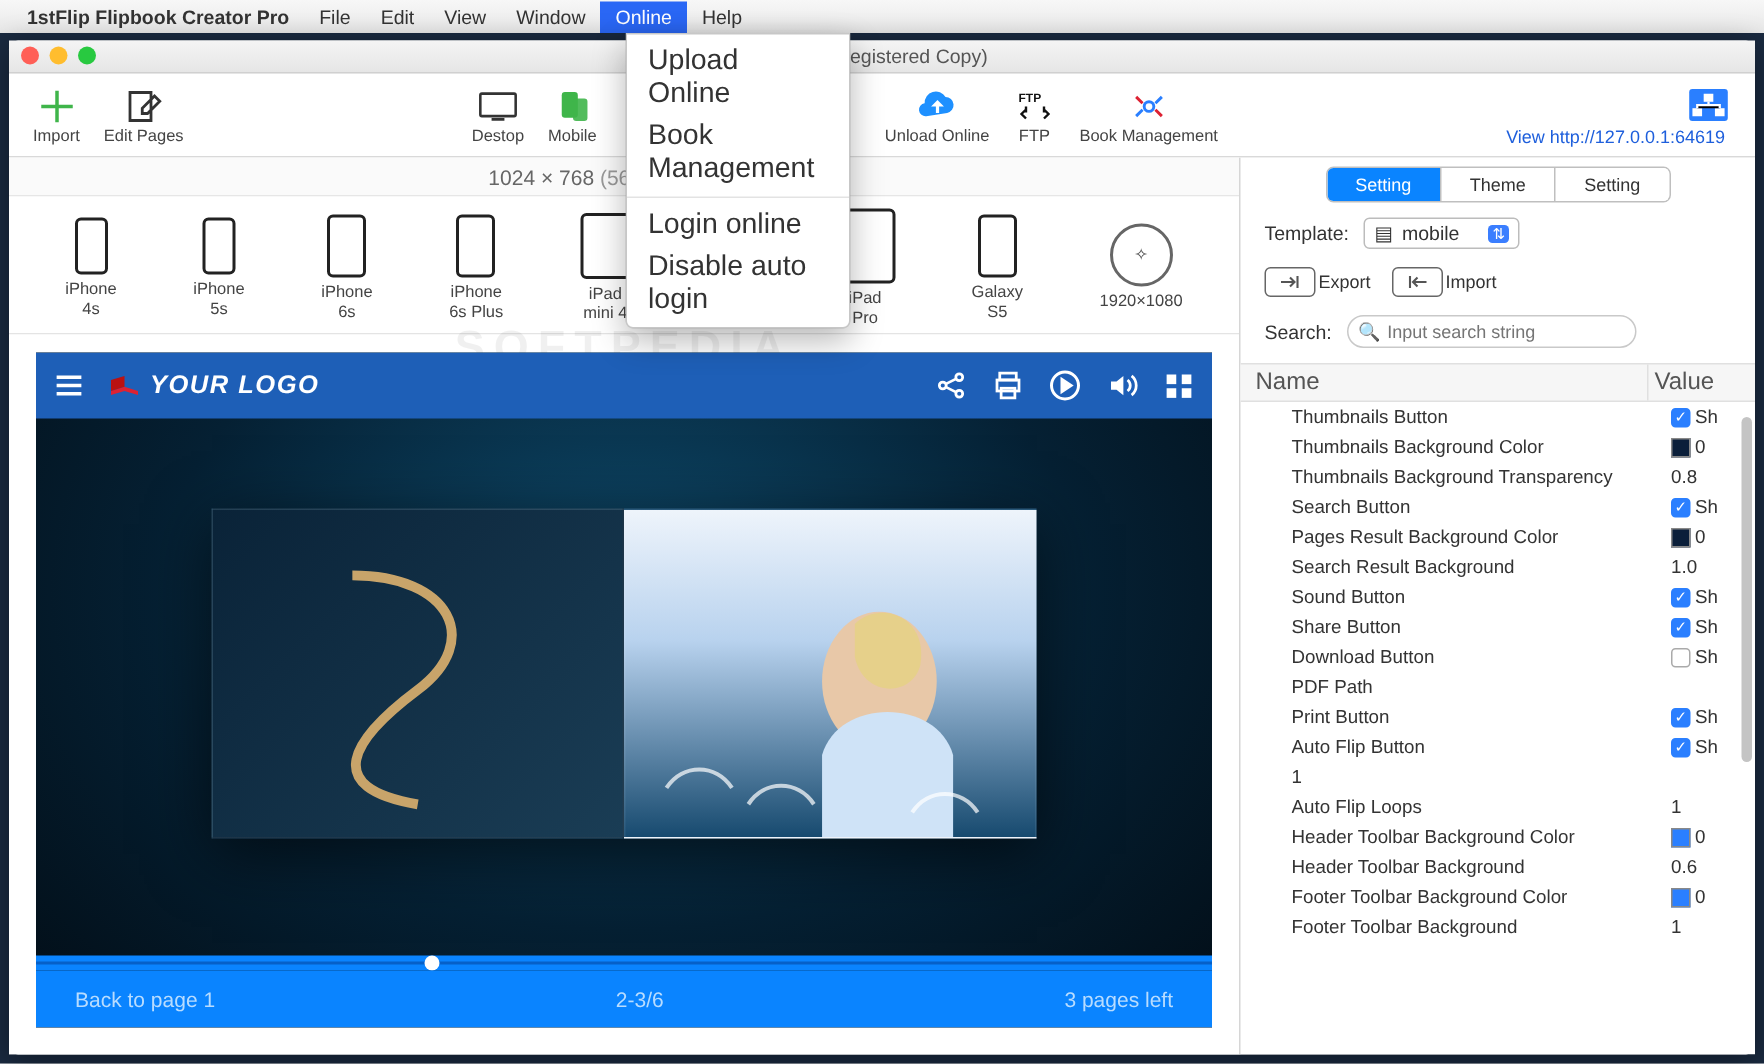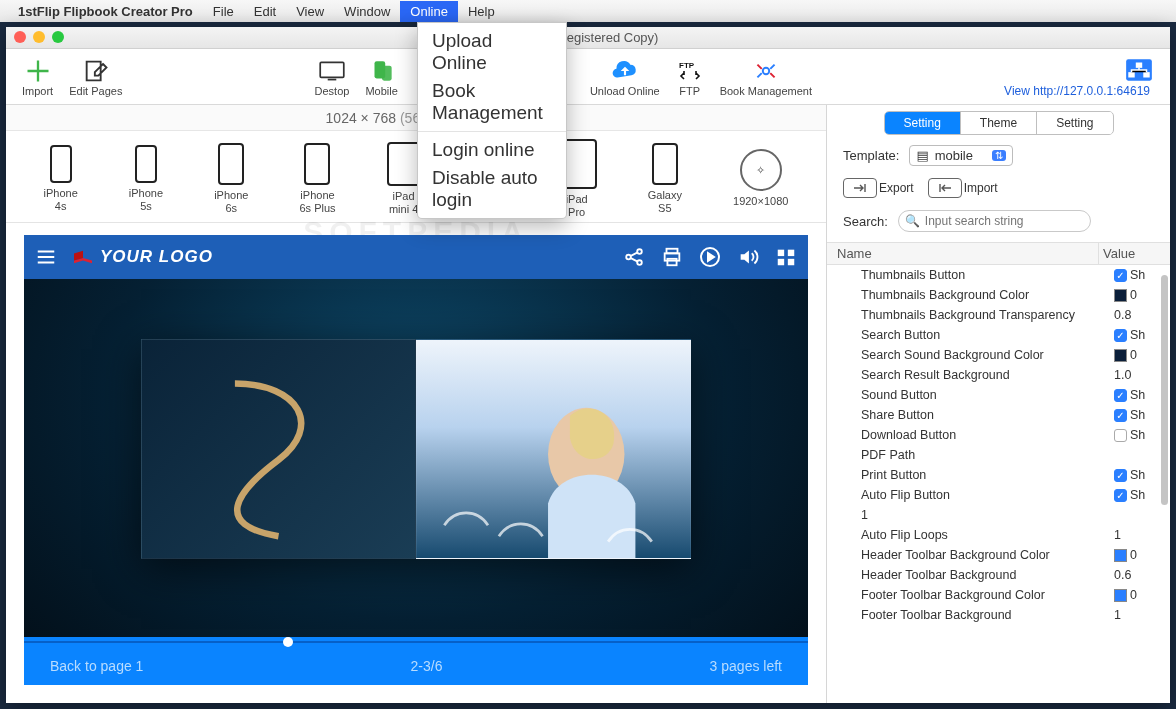--- a/index.html
+++ b/index.html
@@ -65,21 +65,21 @@
 
 .ei-row { display: flex; gap: 14px; padding: 4px 16px 8px; }
 .ei { display: flex; flex-direction: row; align-items: center; font-size: 12px; gap: 2px; }
 .ei .ibox { width: 34px; height: 20px; border: 1.5px solid #666; border-radius: 4px; display:flex;align-items:center;justify-content:center;}
 
 .searchrow { display: flex; align-items: center; gap: 10px; padding: 4px 16px 10px; font-size: 13px; }
 .searchrow input { flex: 1; border: 1px solid #c9c9c9; border-radius: 12px; padding: 3px 10px 3px 26px; font-size: 12px; background: #fff; }
 .searchwrap { position: relative; flex:1; }
 .searchwrap .sicon { position:absolute; left:8px; top:4px; color:#aaa; font-size:12px;}
 
-.thead { display: flex; font-size: 13px; color: #555; border-top: 1px solid #e0e0e0; border-bottom: 1px solid #e0e0e0; background: #f6f6f6; }
+.thead { display: flex; font-size: 16px; color: #555; border-top: 1px solid #e0e0e0; border-bottom: 1px solid #e0e0e0; background: #f6f6f6; }
 .thead .cn { flex: 1; padding: 3px 10px; } .thead .cv { width: 72px; padding: 3px 4px; border-left:1px solid #e0e0e0;}
 .plist { flex: 1; overflow-y: auto; font-size: 12.5px; position:relative; }
 .prow { display: flex; align-items: center; height: 20px; padding-left: 34px; }
 .prow .ln { flex: 1; white-space: nowrap; overflow: hidden; text-overflow: clip; }
 .prow .lv { width: 56px; display: flex; align-items: center; gap: 3px; }
 .cb { width: 13px; height: 13px; border: 1px solid #aaa; border-radius: 3px; display:inline-flex;align-items:center;justify-content:center;font-size:10px;color:#fff;}
 .cb.on { background:#2a7fff; border-color:#2a7fff; }
 .sw { width: 13px; height: 13px; border:1px solid #888; display:inline-block; }
 .scrollbar { position:absolute; right:2px; top:10px; width:7px; height:230px; background:#c4c4c4; border-radius:4px; }
 
@@ -374,21 +374,21 @@
             </span>
           </div>
           <div class="prow">
             <span class="ln">Search Button</span>
             <span class="lv">
               <span class="cb on">✓</span>
               <span>Sh</span>
             </span>
           </div>
           <div class="prow">
-            <span class="ln">Search Sound Background Color</span>
+            <span class="ln">Pages Result Background Color</span>
             <span class="lv">
               <span class="sw" style="background:#0b1f3a"></span>
               <span>0</span>
             </span>
           </div>
           <div class="prow">
             <span class="ln">Search Result Background</span>
             <span class="lv">
               <span>1.0</span>
             </span>

